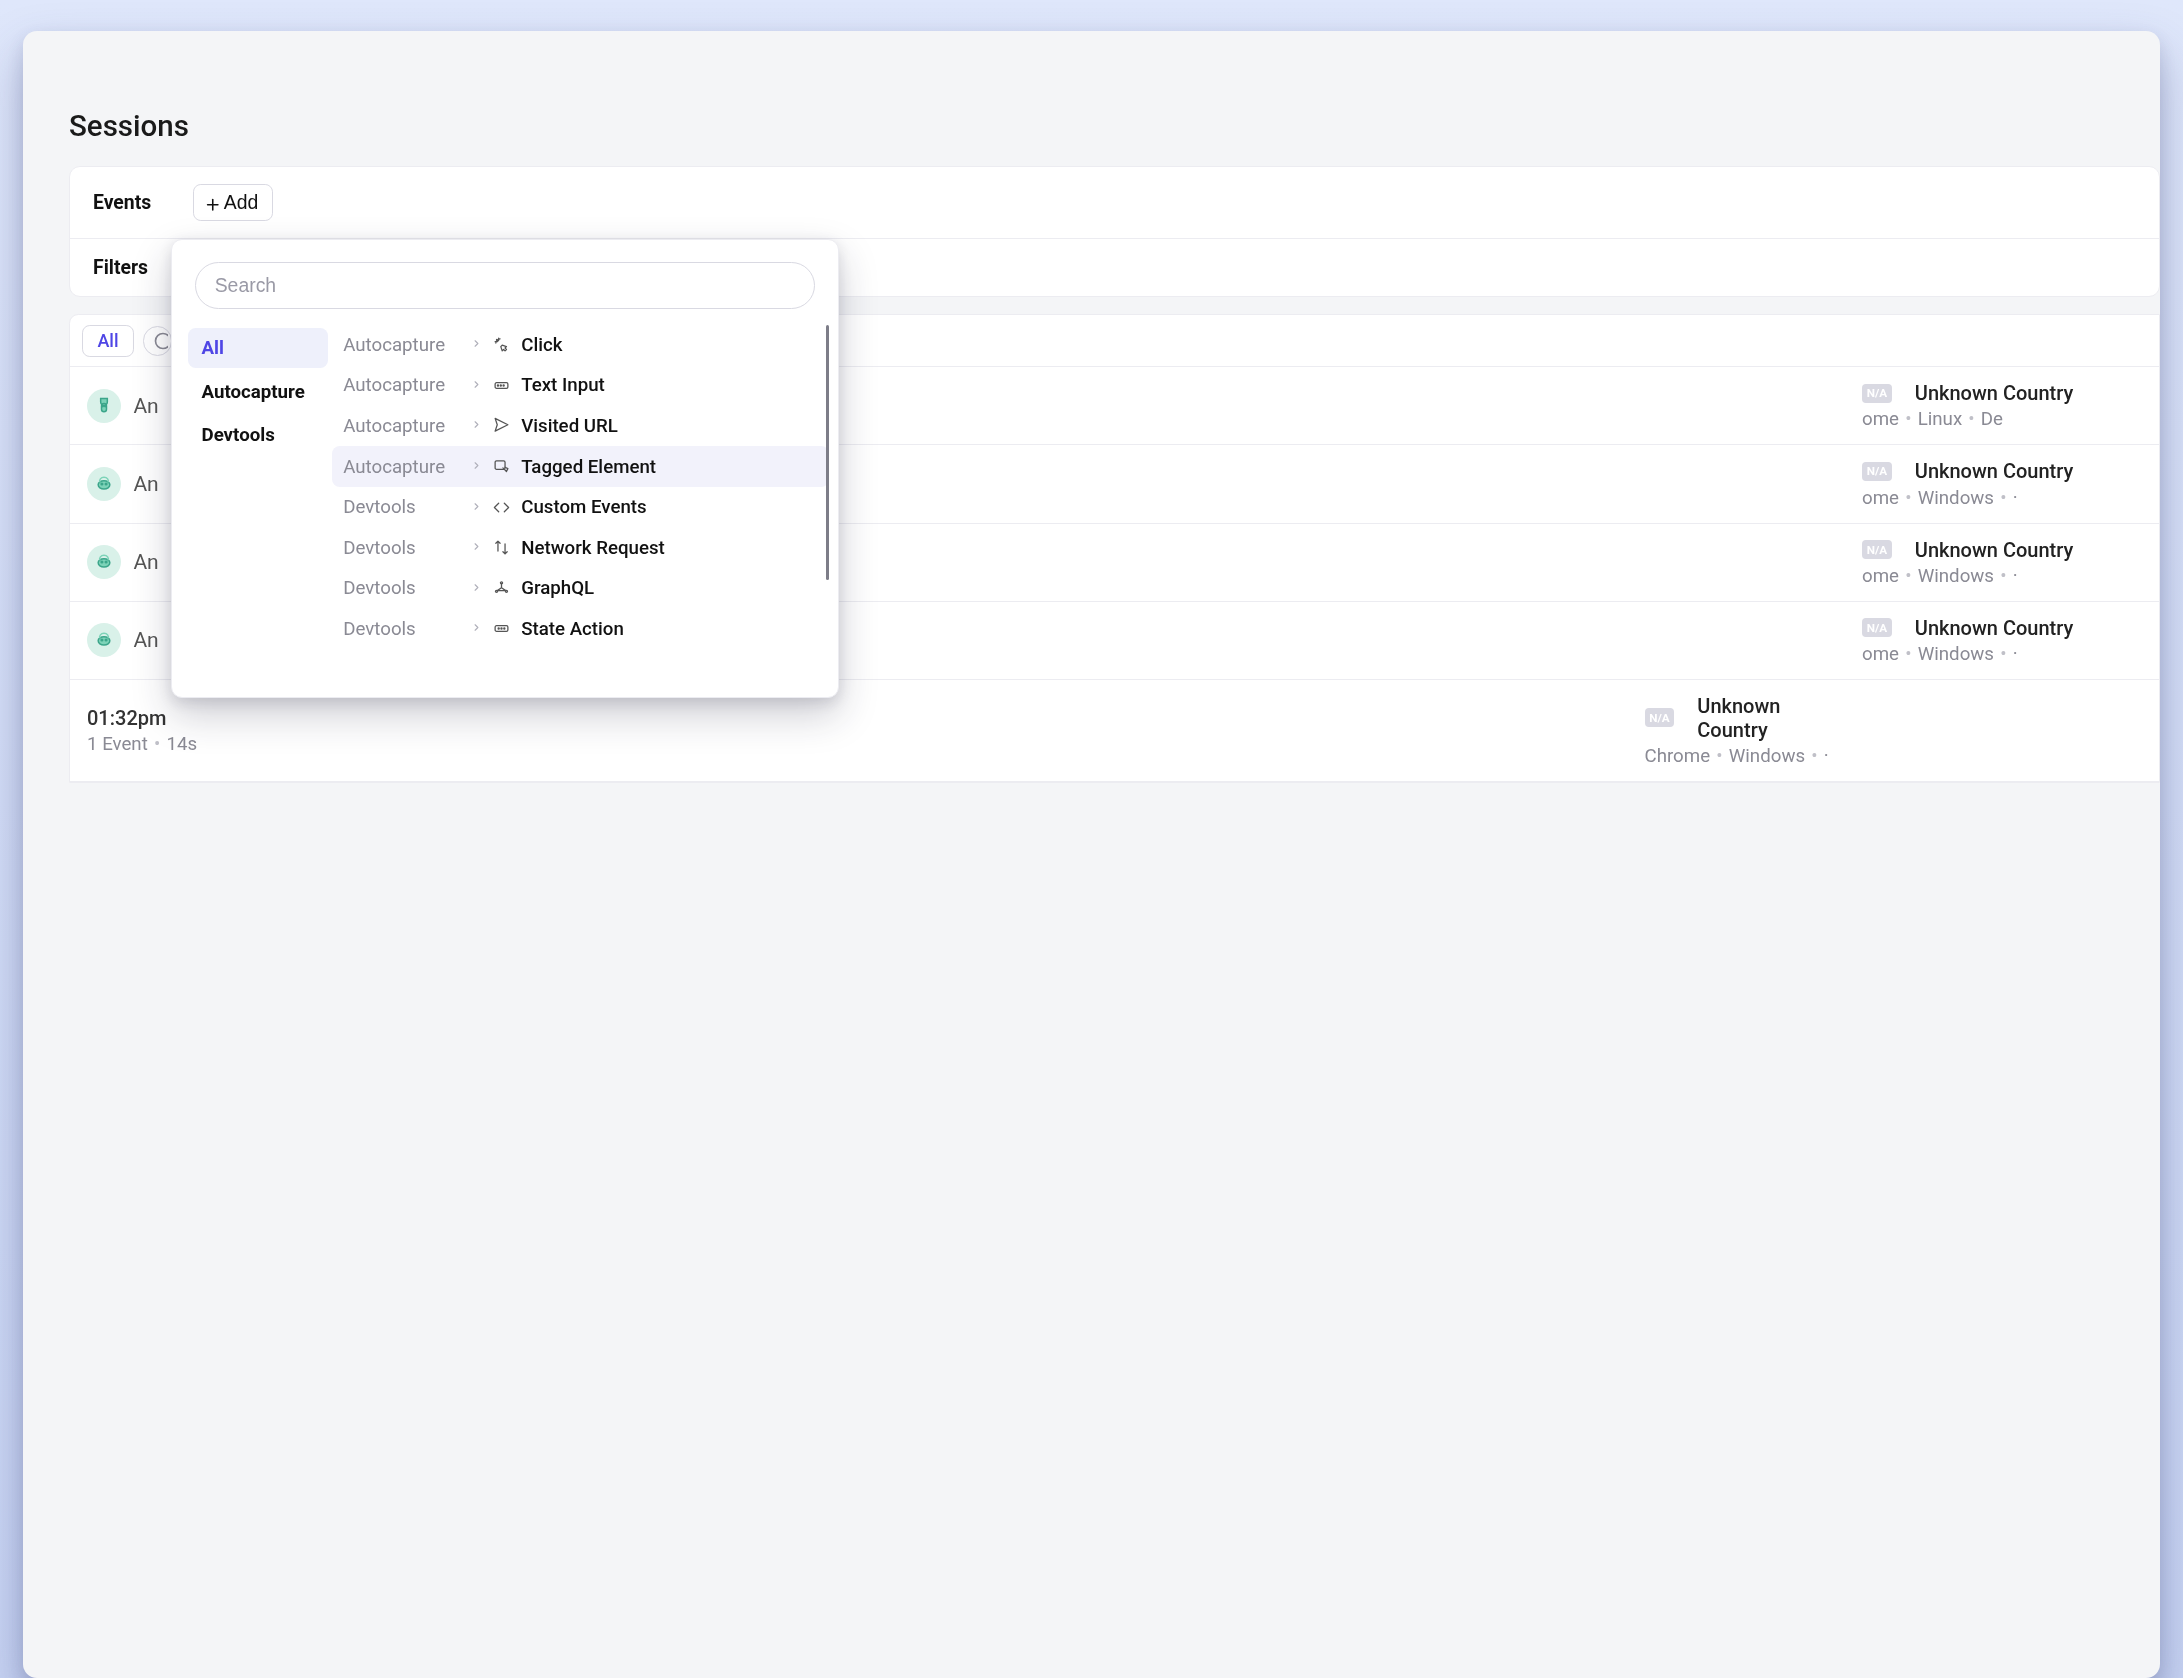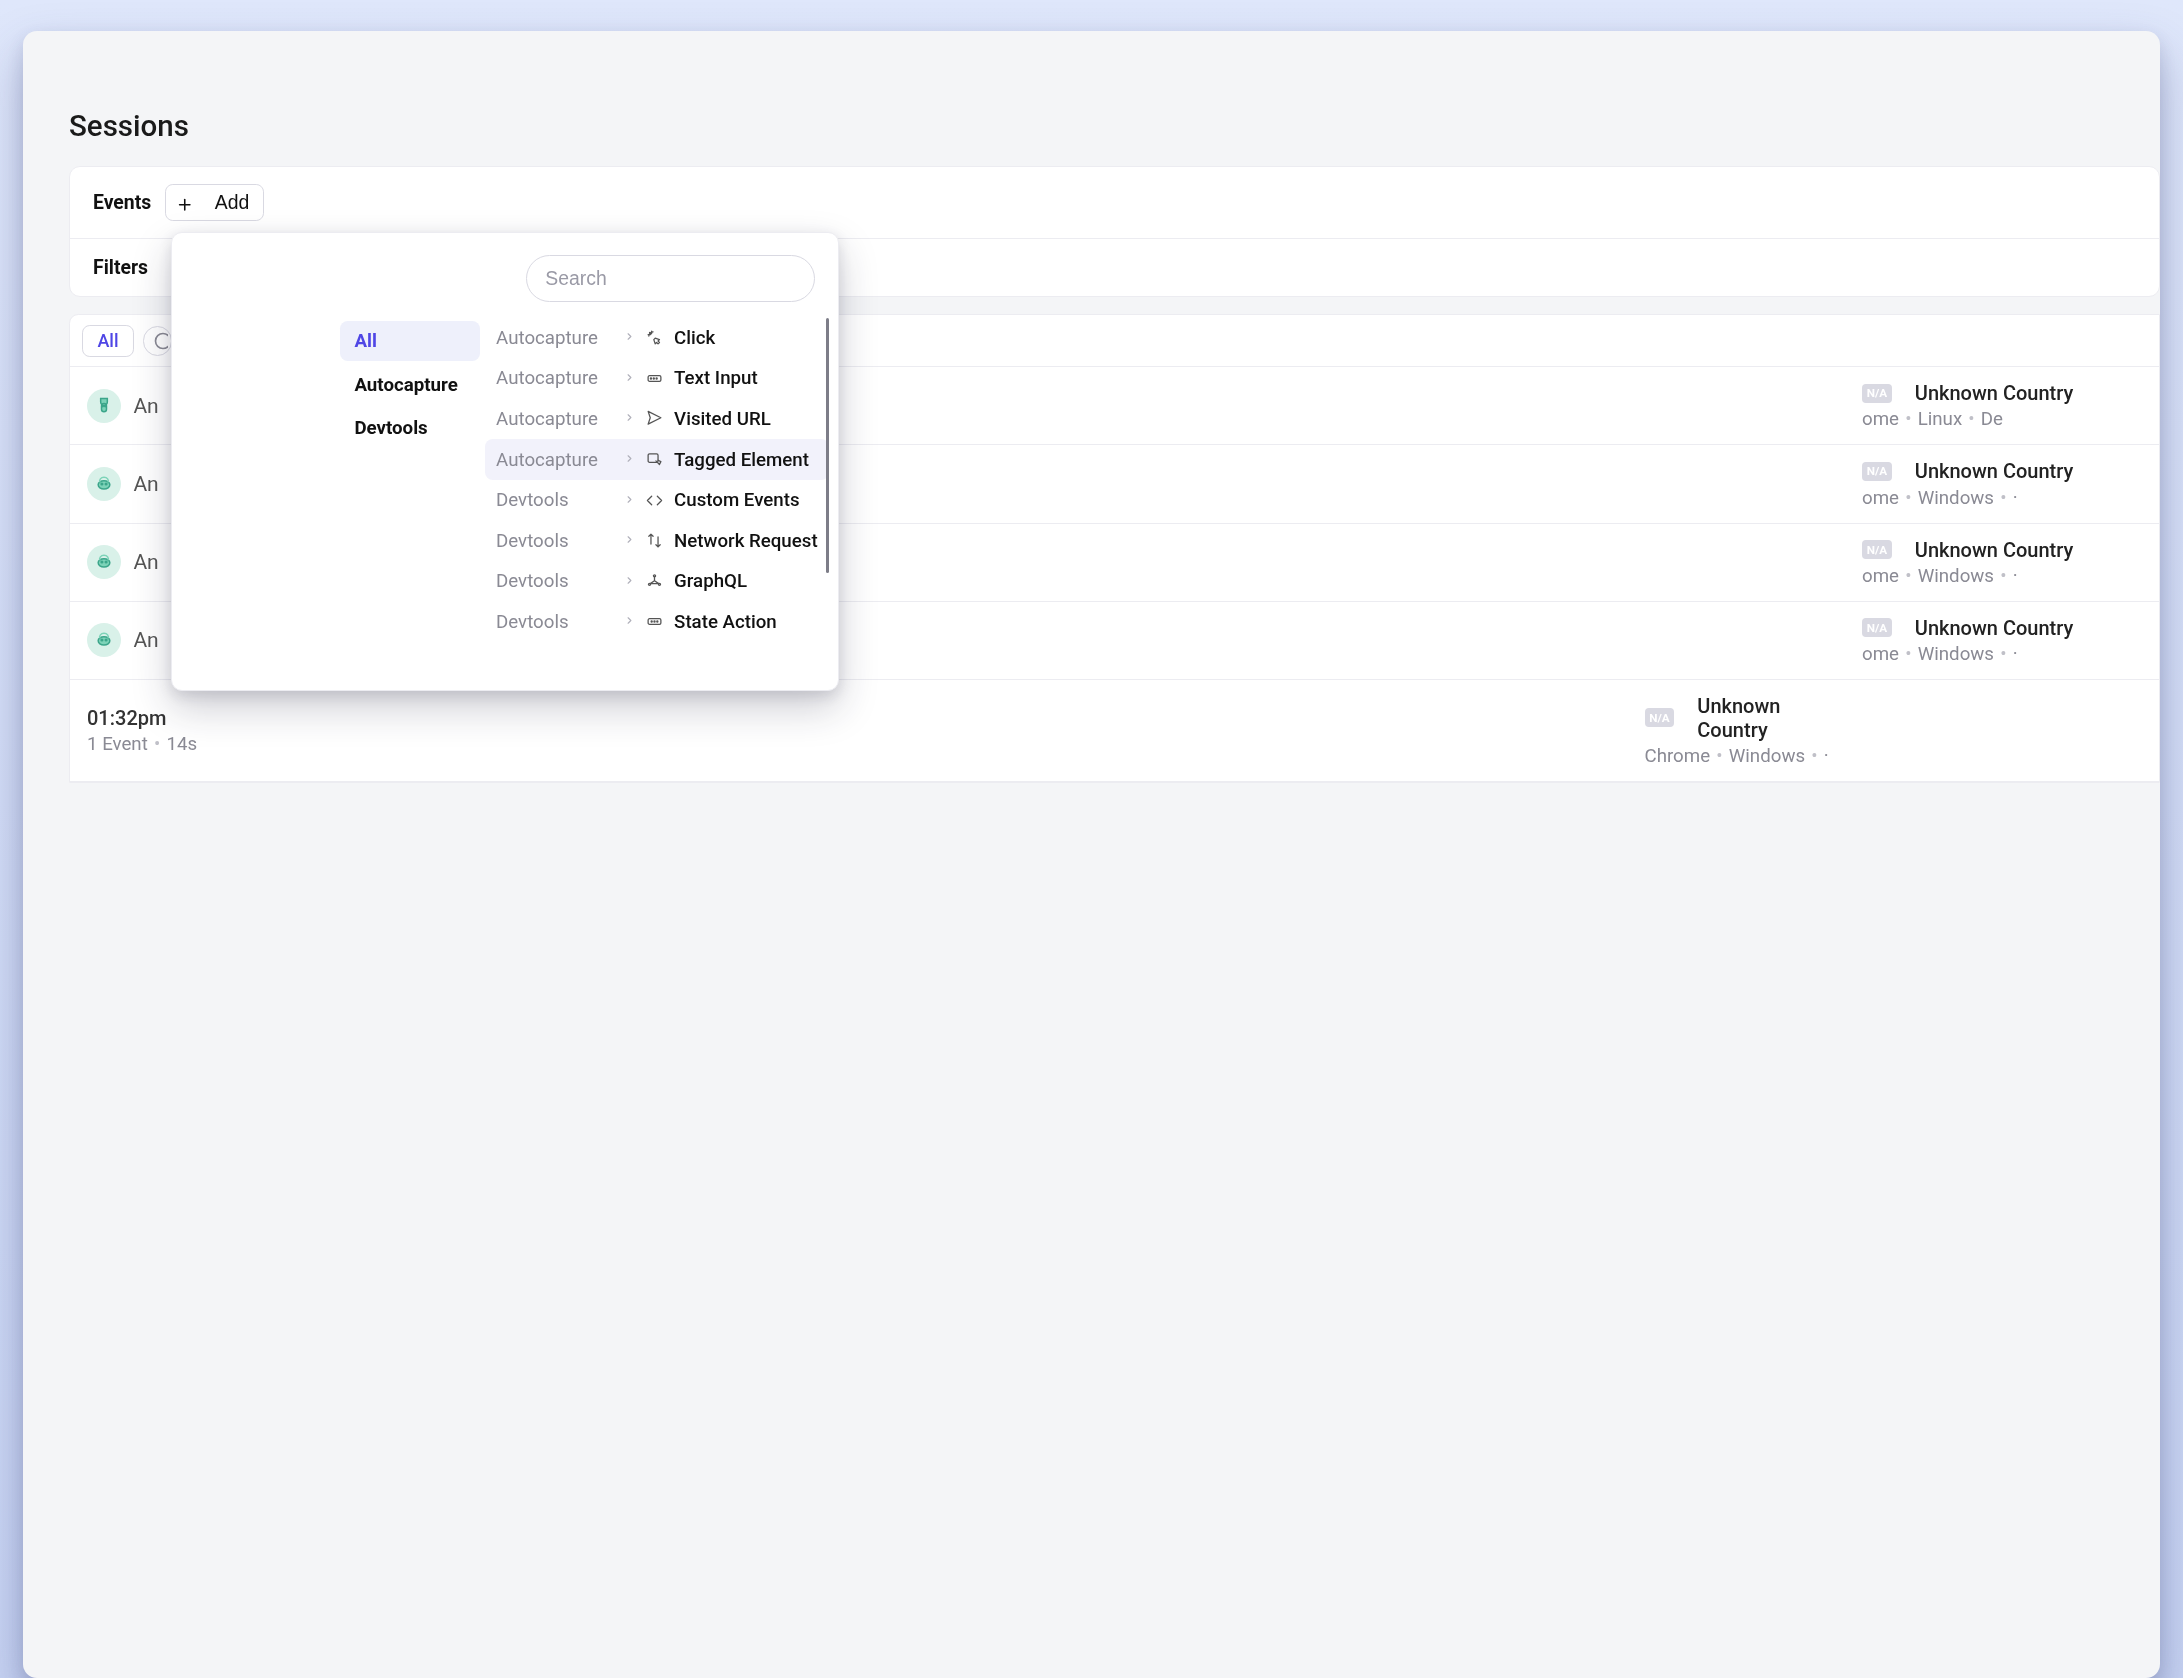--- a/index.html
+++ b/index.html
@@ -40,29 +40,30 @@
   }
   .panel-row + .panel-row { border-top: 0.8px solid #ececf1; }
   .panel-label {
     font-size: 19.4px;
     font-weight: 700;
     color: #111;
   }
   .add-btn {
     display: inline-flex;
     align-items: center;
-    gap: 22px;
+    gap: 3px;
     border: 0.8px solid #d9d9e2;
     background: #fff;
     border-radius: 7.8px;
     padding: 6.2px 14px 6.2px 11px;
     font-size: 19.4px;
     font-weight: 500;
     color: #111;
     cursor: pointer;
+    margin-left: 28px;
   }
   .plus-icon { width: 15.5px; height: 15.5px; }
 
   
   .list-panel {
     background: #fff;
     border: 0.8px solid #ececf1;
     border-radius: 9.3px 0 0 0;
     margin-left: 34px;
     overflow: hidden;
@@ -114,28 +115,28 @@
   .loc-cell .meta { font-size: 18.7px; color: #8a8a94; margin-top:3.1px; }
   .na-badge {
     background:#d9d9e2; color:#fff; font-size:11.7px; font-weight:700;
     padding:2.3px 4.7px; border-radius:3.9px;
   }
   .dot { color:#c0c0c8; padding: 0 6.2px; }
 
   
   .popover {
     position: absolute;
-    top: 201px; left: 148px;
+    top: 208px; left: 148px;
     width: 668px; height: 459px;
     background:#fff;
     border-radius: 11px;
     border: 0.8px solid #ececf1;
     box-shadow: 0 17px 39px rgba(30,30,60,0.22), 0 4.7px 12.4px rgba(30,30,60,0.12);
     padding: 22px 0 0 0;
-    display:flex; flex-direction:column;align-items:flex-end;
+    display:flex; flex-direction:column;
   }
   .search-wrap { padding: 0 23px 15.5px 23px; }
   .search-input {
     width:100%;
     border: 0.8px solid #d9d9e2;
     border-radius: 776px;
     padding: 11px 18.7px;
     font-size: 19.4px;
     color:#333;
     outline:none;

